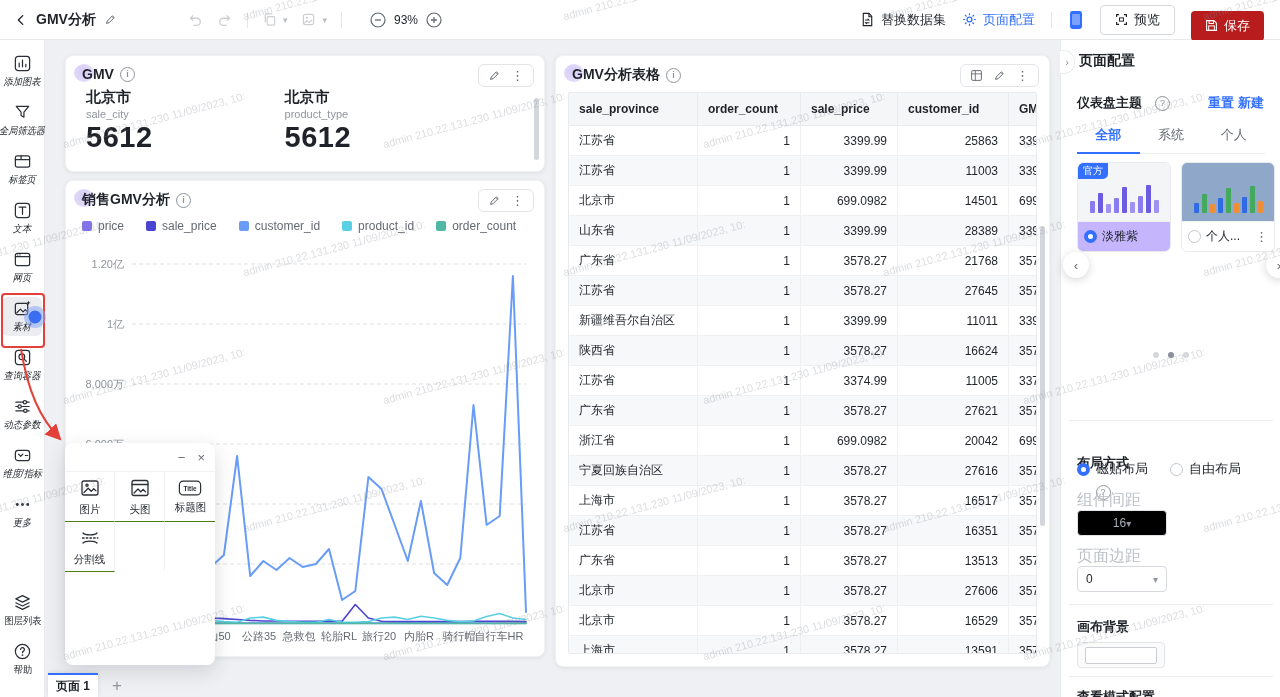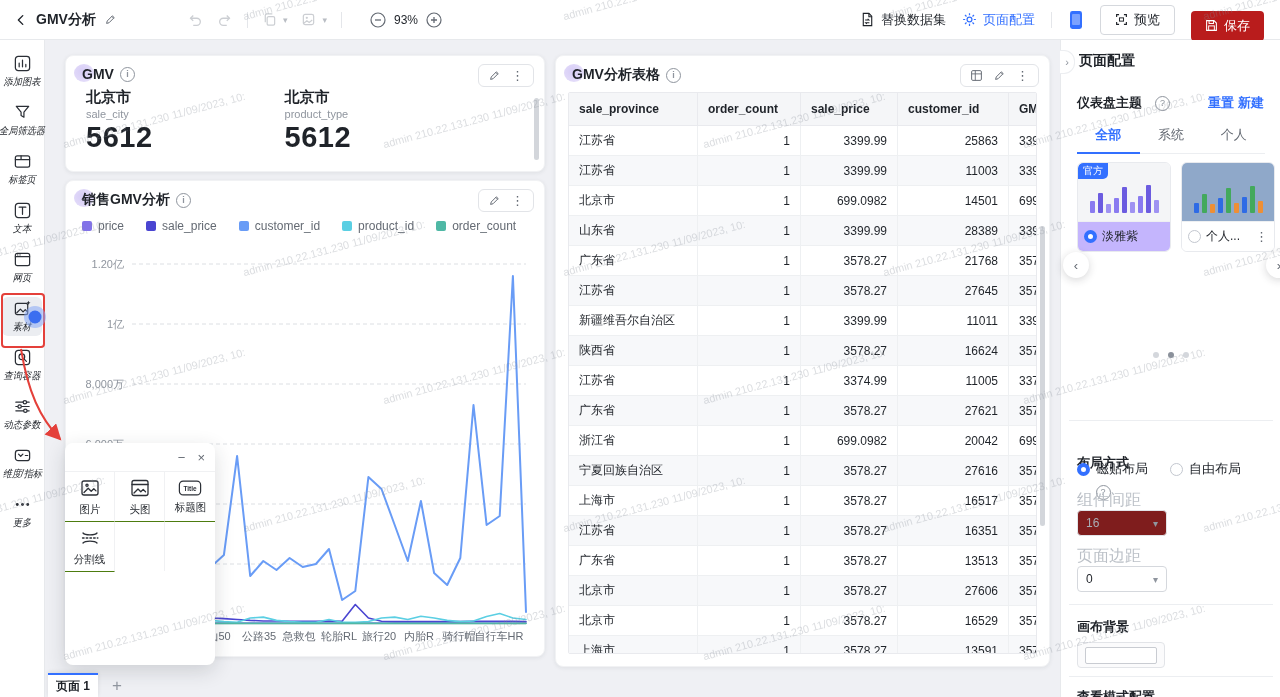--- a/index.html
+++ b/index.html
@@ -121,21 +121,21 @@
   .dot.active{background:#8b919b;}
   .auto-upd{font-size:13px;line-height:20px;margin:0;width:190px;}
   .cb{display:inline-block;width:14px;height:14px;border:1px solid #c3c7cf;border-radius:2px;background:#fff;
       vertical-align:-2px;margin-right:7px;}
   .divider{height:1px;background:#eceef1;width:204px;}
   .radio-row{display:inline-flex;align-items:center;gap:6px;font-size:13px;cursor:pointer;}
   .sub-lb{font-size:16px;color:#bbc0c7;}
   .select{width:90px;height:26px;border:1px solid #d5d8dd;border-radius:4px;background:#fff;display:flex;
           align-items:center;justify-content:space-between;padding:0 8px;font-size:12px;box-sizing:border-box;cursor:pointer;}
   .select .sv-caret{color:#8f959e;font-size:10px;}
-  .select.disabled{background:#7f1d1d;border-color:#e2e4e8;color:#a8adb5;cursor:default;}
+  .select.disabled{background:#000000;border-color:#e2e4e8;color:#a8adb5;cursor:default;justify-content:center;}
   .swatch-outer{width:86px;height:24px;border:1px solid #e2e4e8;border-radius:4px;background:#fbfbfc;
                 display:flex;align-items:center;justify-content:center;cursor:pointer;}
   .swatch-inner{width:70px;height:15px;border:1px solid #c9ccd2;border-radius:2px;background:#fff;}
   
   #watermark-layer{position:absolute;inset:0;z-index:60;pointer-events:none;overflow:hidden;}
   .wm{position:absolute;font-size:11px;color:rgba(135,141,153,.30);white-space:nowrap;
       transform:rotate(-15deg);}
   #annot{position:absolute;inset:0;z-index:70;pointer-events:none;}
 </style>
 </head>
@@ -355,20 +355,46 @@
         <div class="sb-item">
           <span class="box">
             <span>
               <svg width="19" height="19" viewBox="0 0 20 20">
                 <circle cx="4.5" cy="10" r="1.5" fill="#2b2f36"></circle>
                 <circle cx="10" cy="10" r="1.5" fill="#2b2f36"></circle>
                 <circle cx="15.5" cy="10" r="1.5" fill="#2b2f36"></circle>
               </svg>
             </span>
             <span class="sb-lb">更多</span>
+          </span>
+        </div>
+      </div>
+    <div class="sb-bottom" id="sidebar-bottom">
+        <div class="sb-item">
+          <span class="box">
+            <span>
+              <svg width="19" height="19" viewBox="0 0 20 20">
+                <path d="M10 2.8l7 3.4-7 3.4-7-3.4z" fill="none" stroke="#2b2f36" stroke-width="1.3" stroke-linecap="round" stroke-linejoin="round"></path>
+                <path d="M3 10.3l7 3.4 7-3.4" fill="none" stroke="#2b2f36" stroke-width="1.3" stroke-linecap="round" stroke-linejoin="round"></path>
+                <path d="M3 13.8l7 3.4 7-3.4" fill="none" stroke="#2b2f36" stroke-width="1.3" stroke-linecap="round" stroke-linejoin="round"></path>
+              </svg>
+            </span>
+            <span class="sb-lb">图层列表</span>
+          </span>
+        </div>
+        <div class="sb-item">
+          <span class="box">
+            <span>
+              <svg width="19" height="19" viewBox="0 0 20 20">
+                <circle cx="10" cy="10" r="7.5" fill="none" stroke="#2b2f36" stroke-width="1.3" stroke-linecap="round" stroke-linejoin="round"></circle>
+                <path d="M8 7.8a2 2 0 1 1 3 1.8c-.7.4-1 .8-1 1.6" fill="none" stroke="#2b2f36" stroke-width="1.3" stroke-linecap="round" stroke-linejoin="round"></path>
+                <circle cx="10" cy="13.8" r=".9" fill="#2b2f36"></circle>
+              </svg>
+            </span>
+            <span class="sb-lb">帮助</span>
           </span>
         </div>
       </div>
   </div>
 
   <div class="canvas">
 
     <div class="card" style="left:20px;top:15px;width:480px;height:117px;">
       <div class="card-title">
         <span class="blob"></span>

